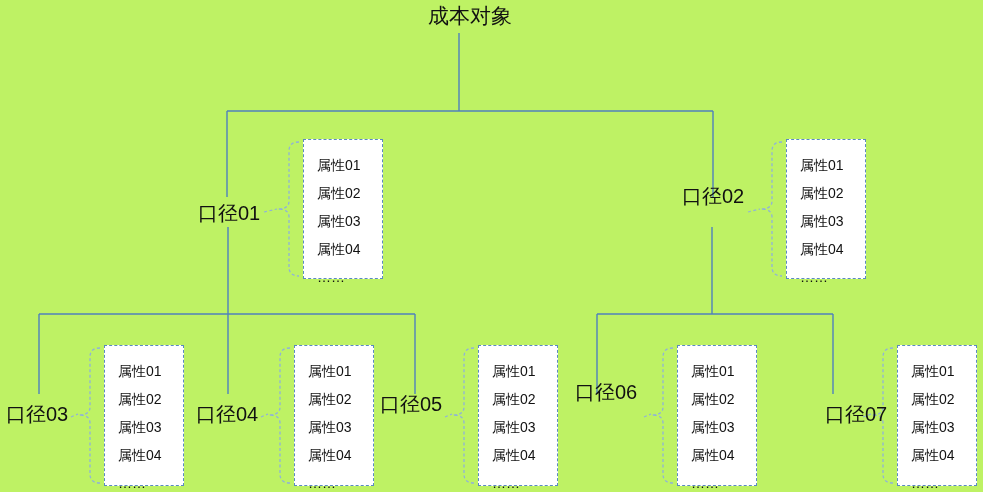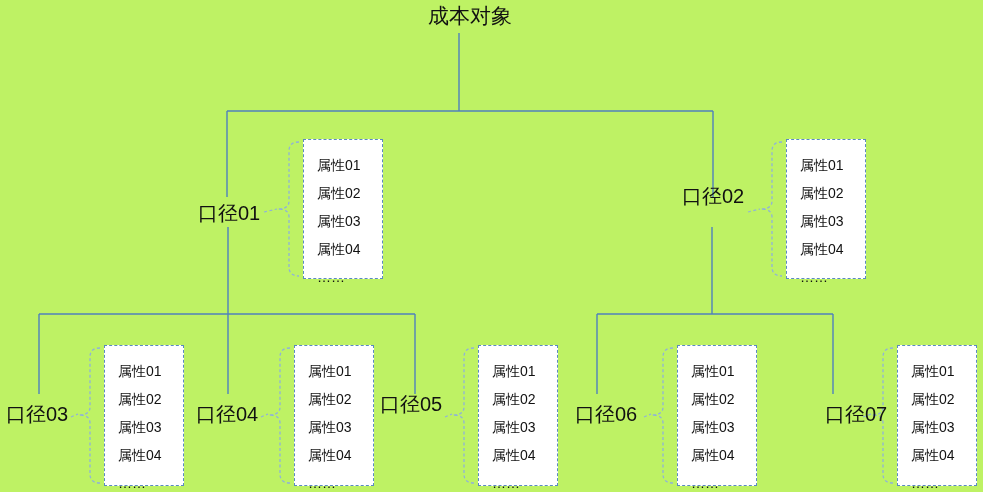--- a/index.html
+++ b/index.html
@@ -63,21 +63,21 @@
     <path class="tiny-dash" d="M644 417 L651 414"></path>
     <path class="tiny-dash" d="M863 417 L871 414"></path>
   </svg>
 
   <div class="root-label" style="left:400px;top:3px;">成本对象</div>
   <div class="node-label" style="left:189px;top:201px;">口径01</div>
   <div class="node-label" style="left:673px;top:184px;">口径02</div>
   <div class="node-label" style="left:-3px;top:402px;">口径03</div>
   <div class="node-label" style="left:187px;top:402px;">口径04</div>
   <div class="node-label" style="left:371px;top:392px;">口径05</div>
-  <div class="node-label" style="left:566px;top:402px;">口径06</div>
+  <div class="node-label" style="left:566px;top:380px;">口径06</div>
   <div class="node-label" style="left:816px;top:402px;">口径07</div>
 
   <div class="attr-box" style="left:303px;top:139px;">
     <div class="attr-item">属性01</div>
     <div class="attr-item">属性02</div>
     <div class="attr-item">属性03</div>
     <div class="attr-item">属性04</div>
     <div class="attr-item">……</div>
   </div>
   <div class="attr-box" style="left:786px;top:139px;">

